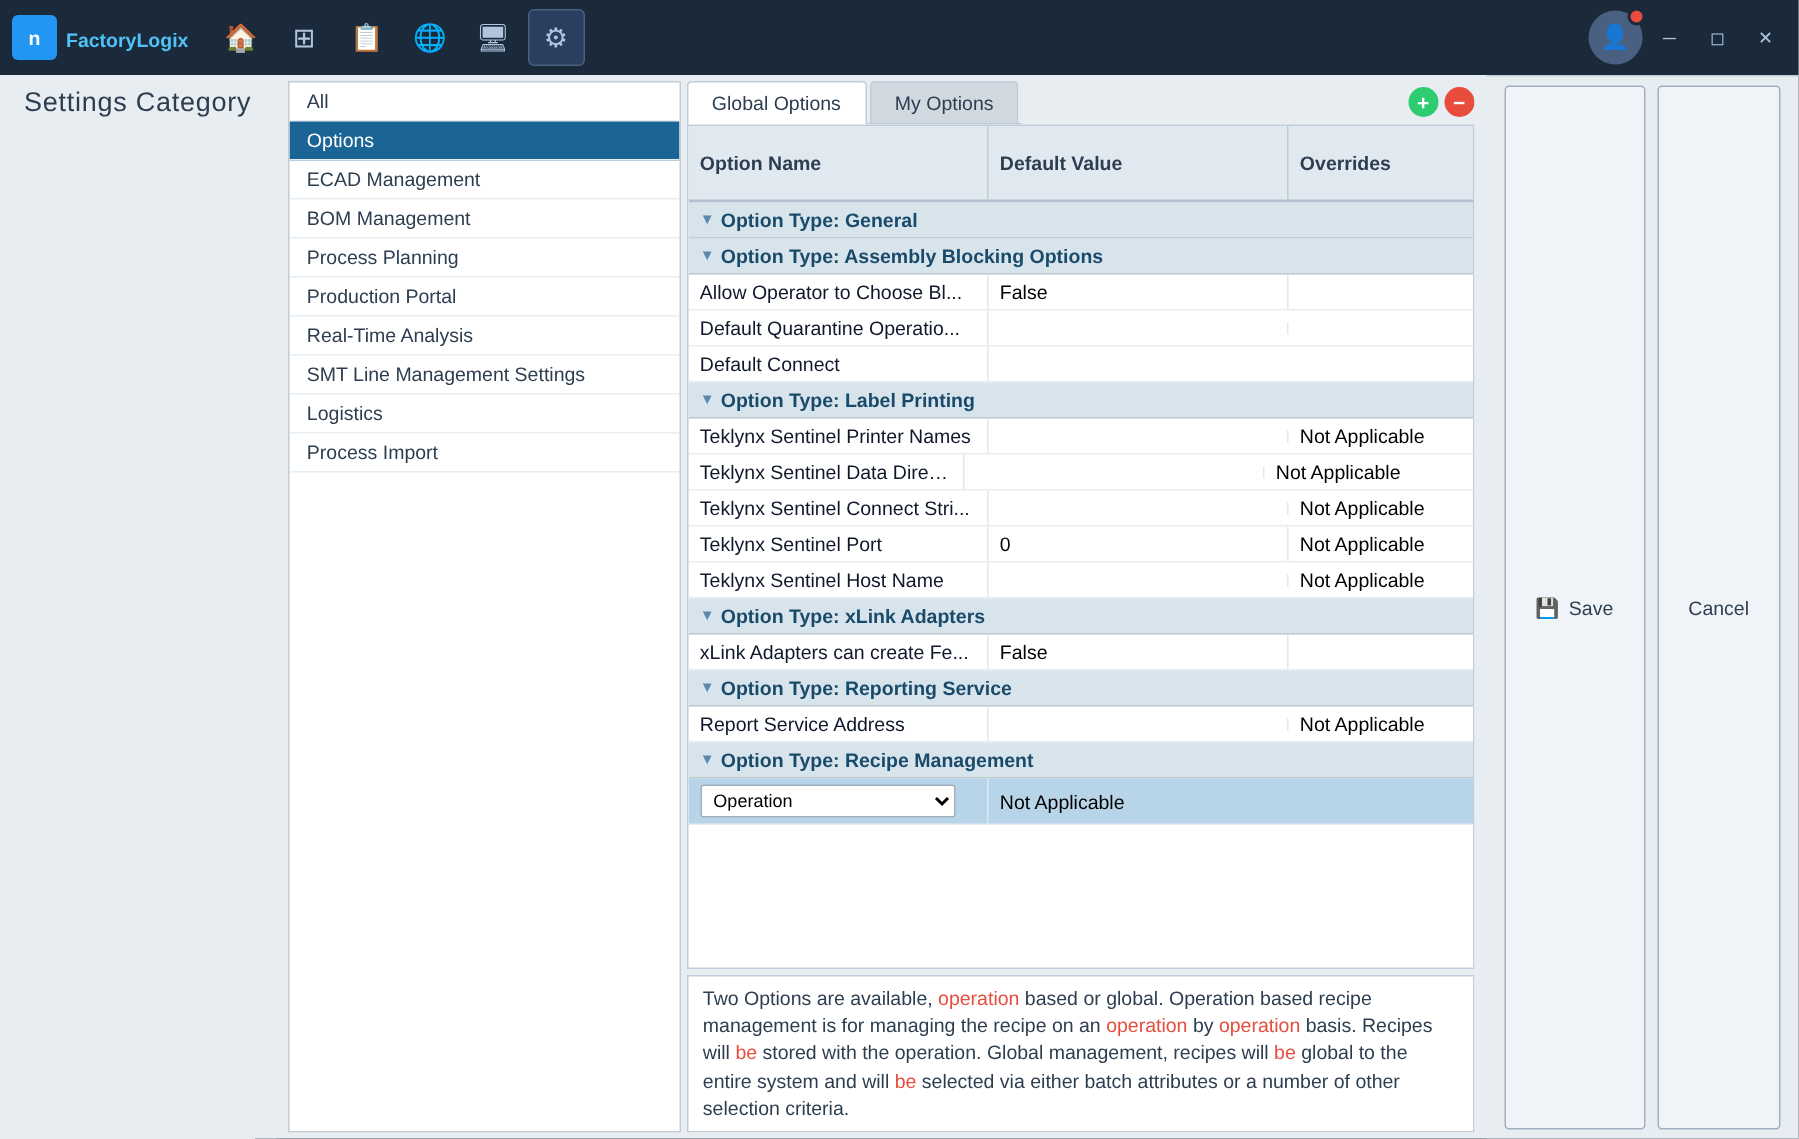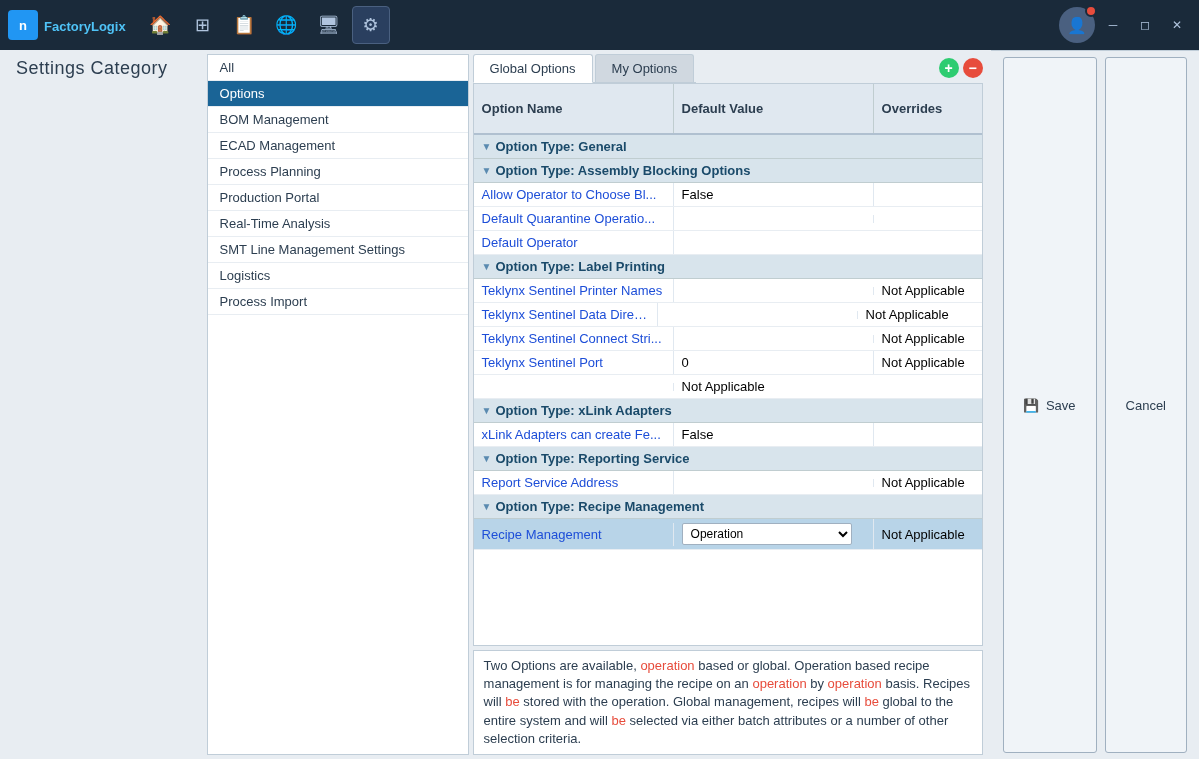--- a/index.html
+++ b/index.html
@@ -41,21 +41,21 @@
     
     .main-container {
       display: flex; flex-direction: row; background: #e8edf2; height: calc(759px - 50px);
     }
     .panel-title {
       background: #e8edf2; padding: 8px 16px 4px 16px;
       font-size: 18px; font-weight: 300; color: #2c3e50; letter-spacing: 0.5px;
     }
 
     .content-area {
-      display: flex; flex: 1; padding: 4px 8px 4px 8px; gap: 0; overflow: hidden; margin-left: 15px;
+      display: flex; flex: 1; padding: 4px 8px 4px 8px; gap: 0; overflow: hidden;
     }
 
     
     .sidebar {
       width: 262px; background: white; border: 1px solid #c0cdd8; flex-shrink: 0;
       overflow-y: auto;
     }
     .sidebar-item {
       padding: 5px 12px; cursor: pointer; color: #2c3e50; border-bottom: 1px solid #e8edf2;
     }
@@ -93,21 +93,21 @@
       background: #d8e4ec; padding: 4px 8px; font-weight: 600; color: #1a4a6a;
       display: flex; align-items: center; gap: 4px; border-bottom: 1px solid #c0cdd0;
     }
     .section-header .triangle { color: #5a8ab0; font-size: 10px; }
 
     .table-row {
       display: flex; border-bottom: 1px solid #e8edf2; align-items: center;
     }
     .table-row.selected { background: #b8d4e8; }
     .td { padding: 4px 8px; border-right: 1px solid #e0e8f0; overflow: hidden; text-overflow: ellipsis; white-space: nowrap; }
-    .td:first-child { width: 200px; color: #1d4ed8; }
+    .td:first-child { width: 200px; color: #0f172a; }
     .td:nth-child(2) { width: 200px; display: flex; align-items: center; }
     .td:nth-child(3) { flex: 1; }
 
     .select-field {
       width: 170px; padding: 2px 4px; border: 1px solid #a0b0c0; background: white;
       border-radius: 2px; font-size: 12px;
     }
 
     
     .overrides-panel { flex: 1; display: flex; flex-direction: column; }
@@ -186,22 +186,22 @@
 
 <div class="main-container">
   <div class="panel-title">Settings Category</div>
 
   <div class="content-area">
 
     <div class="sidebar">
 
     <div class="sidebar-item">All</div>
         <div class="sidebar-item active">Options</div>
+        <div class="sidebar-item">ECAD Management</div>
         <div class="sidebar-item">BOM Management</div>
-        <div class="sidebar-item">ECAD Management</div>
         <div class="sidebar-item">Process Planning</div>
         <div class="sidebar-item">Production Portal</div>
         <div class="sidebar-item">Real-Time Analysis</div>
         <div class="sidebar-item">SMT Line Management Settings</div>
         <div class="sidebar-item">Logistics</div>
         <div class="sidebar-item">Process Import</div>
       </div>
 
     <div class="right-panel">
 
@@ -238,21 +238,21 @@
                 <div class="td" style="width: 200px;">Allow Operator to Choose Bl...</div>
                 <div class="td" style="width: 200px;">False</div>
                 <div class="td" style="flex: 1 1 0%;"></div>
               </div>
               <div class="table-row">
                 <div class="td" style="width: 200px;">Default Quarantine Operatio...</div>
                 <div class="td" style="width: 200px;"></div>
                 <div class="td" style="flex: 1 1 0%;"></div>
               </div>
               <div class="table-row">
-                <div class="td" style="width: 200px;">Default Operator</div>
+                <div class="td" style="width: 200px;">Default Connect</div>
                 <div class="td" style="flex: 1 1 0%;"></div>
               </div>
               <div class="section-header">
                 <span class="triangle">▼</span>
                 <span>Option Type: Label Printing</span>
               </div>
               <div class="table-row">
                 <div class="td" style="width: 200px;">Teklynx Sentinel Printer Names</div>
                 <div class="td" style="width: 200px;"></div>
                 <div class="td" style="flex: 1 1 0%;">Not Applicable</div>
@@ -266,20 +266,21 @@
                 <div class="td" style="width: 200px;">Teklynx Sentinel Connect Stri...</div>
                 <div class="td" style="width: 200px;"></div>
                 <div class="td" style="flex: 1 1 0%;">Not Applicable</div>
               </div>
               <div class="table-row">
                 <div class="td" style="width: 200px;">Teklynx Sentinel Port</div>
                 <div class="td" style="width: 200px;">0</div>
                 <div class="td" style="flex: 1 1 0%;">Not Applicable</div>
               </div>
               <div class="table-row">
+                <div class="td" style="width: 200px;">Teklynx Sentinel Host Name</div>
                 <div class="td" style="width: 200px;"></div>
                 <div class="td" style="flex: 1 1 0%;">Not Applicable</div>
               </div>
               <div class="section-header">
                 <span class="triangle">▼</span>
                 <span>Option Type: xLink Adapters</span>
               </div>
               <div class="table-row">
                 <div class="td" style="width: 200px;">xLink Adapters can create Fe...</div>
                 <div class="td" style="width: 200px;">False</div>
@@ -292,21 +293,20 @@
               <div class="table-row">
                 <div class="td" style="width: 200px;">Report Service Address</div>
                 <div class="td" style="width: 200px;"></div>
                 <div class="td" style="flex: 1 1 0%;">Not Applicable</div>
               </div>
               <div class="section-header">
                 <span class="triangle">▼</span>
                 <span>Option Type: Recipe Management</span>
               </div>
               <div class="table-row selected">
-                <div class="td" style="width: 200px;">Recipe Management</div>
                 <div class="td" style="width: 200px;">
                   <select class="select-field"><option value="Operation">Operation</option><option value="Global">Global</option></select>
                 </div>
                 <div class="td" style="flex: 1 1 0%;">Not Applicable</div>
               </div>
             </div>
         </div>
 
         <div class="overrides-panel">
           <div class="overrides-header">

